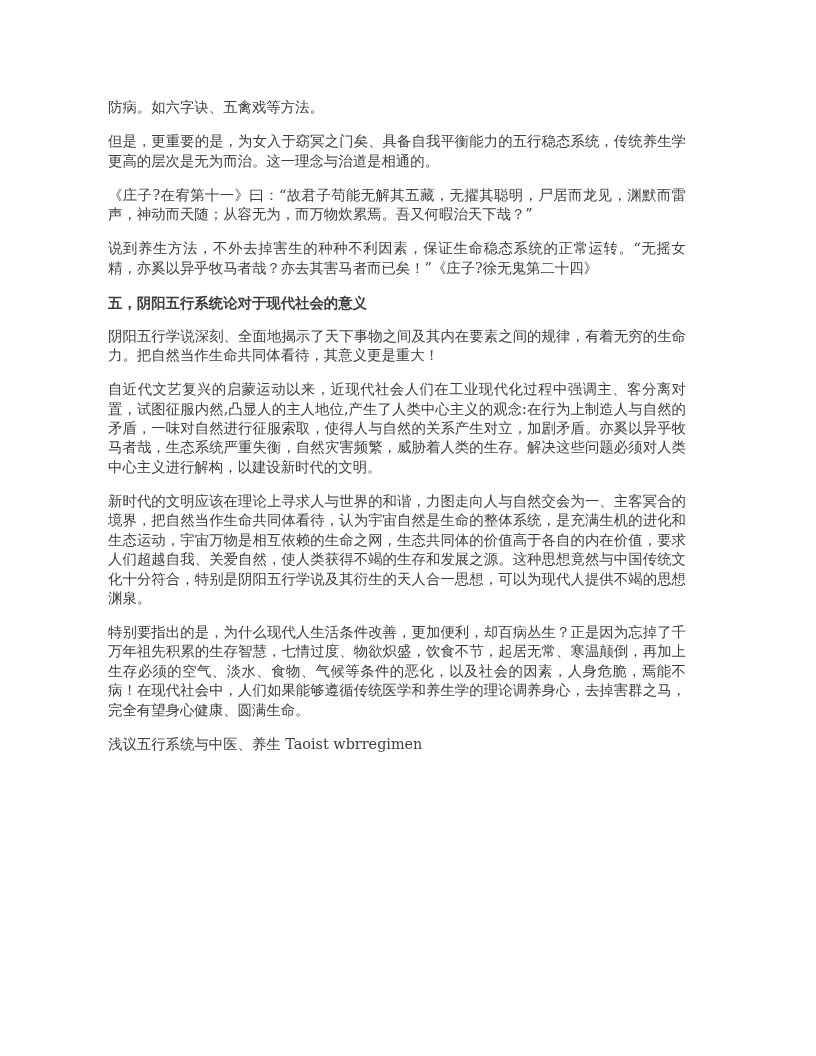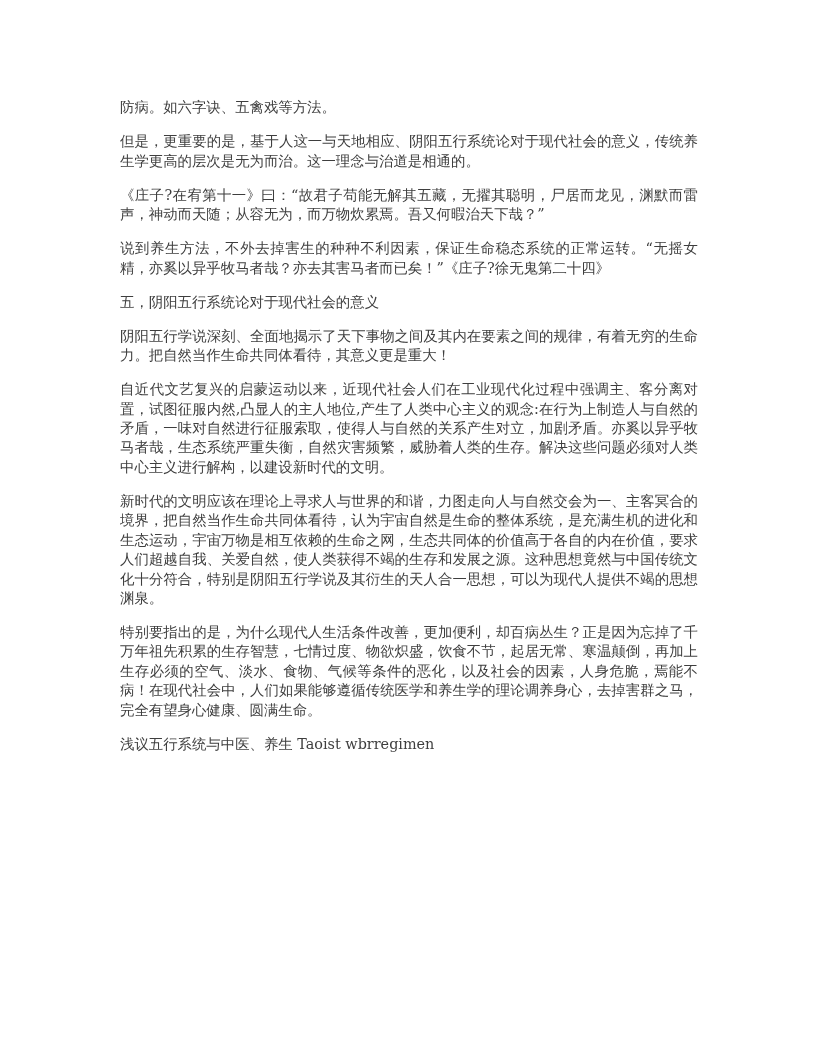--- a/index.html
+++ b/index.html
@@ -9,46 +9,46 @@
   }
   body {
     width: 816px;
     height: 1056px;
     position: relative;
     overflow: hidden;
     font-family: "DejaVu Serif", "Liberation Serif", serif;
   }
   .doc-page {
     position: absolute;
-    left: 120px;
+    left: 108px;
     top: 98px;
     width: 578px;
   }
   .para {
     margin: 0 0 14.7px 0;
     font-size: 14.4px;
     line-height: 19.4px;
     color: #3e3e3e;
     text-align: justify;
     letter-spacing: 0;
     white-space: pre-wrap;
   }
   .para:last-child {
     margin-bottom: 0;
   }
   .heading {
-    font-weight: normal; 
+    font-weight: bold; 
   }
 </style>
 </head>
 <body>
 
 <div class="doc-page">
   <p class="para">防病。如六字诀、五禽戏等方法。</p>
-  <p class="para">但是，更重要的是，基于人这一与天地相应、阴阳五行系统论对于现代社会的意义，传统养生学更高的层次是无为而治。这一理念与治道是相通的。</p>
+  <p class="para">但是，更重要的是，为女入于窈冥之门矣、具备自我平衡能力的五行稳态系统，传统养生学更高的层次是无为而治。这一理念与治道是相通的。</p>
   <p class="para">《庄子?在宥第十一》曰：“故君子苟能无解其五藏，无擢其聪明，尸居而龙见，渊默而雷声，神动而天随；从容无为，而万物炊累焉。吾又何暇治天下哉？”</p>
   <p class="para">说到养生方法，不外去掉害生的种种不利因素，保证生命稳态系统的正常运转。“无摇女精，亦奚以异乎牧马者哉？亦去其害马者而已矣！”《庄子?徐无鬼第二十四》</p>
   <p class="para heading">五，阴阳五行系统论对于现代社会的意义</p>
   <p class="para">阴阳五行学说深刻、全面地揭示了天下事物之间及其内在要素之间的规律，有着无穷的生命力。把自然当作生命共同体看待，其意义更是重大！</p>
   <p class="para">自近代文艺复兴的启蒙运动以来，近现代社会人们在工业现代化过程中强调主、客分离对置，试图征服内然,凸显人的主人地位,产生了人类中心主义的观念:在行为上制造人与自然的矛盾，一味对自然进行征服索取，使得人与自然的关系产生对立，加剧矛盾。亦奚以异乎牧马者哉，生态系统严重失衡，自然灾害频繁，威胁着人类的生存。解决这些问题必须对人类中心主义进行解构，以建设新时代的文明。</p>
   <p class="para">新时代的文明应该在理论上寻求人与世界的和谐，力图走向人与自然交会为一、主客冥合的境界，把自然当作生命共同体看待，认为宇宙自然是生命的整体系统，是充满生机的进化和生态运动，宇宙万物是相互依赖的生命之网，生态共同体的价值高于各自的内在价值，要求人们超越自我、关爱自然，使人类获得不竭的生存和发展之源。这种思想竟然与中国传统文化十分符合，特别是阴阳五行学说及其衍生的天人合一思想，可以为现代人提供不竭的思想渊泉。</p>
   <p class="para">特别要指出的是，为什么现代人生活条件改善，更加便利，却百病丛生？正是因为忘掉了千万年祖先积累的生存智慧，七情过度、物欲炽盛，饮食不节，起居无常、寒温颠倒，再加上生存必须的空气、淡水、食物、气候等条件的恶化，以及社会的因素，人身危脆，焉能不病！在现代社会中，人们如果能够遵循传统医学和养生学的理论调养身心，去掉害群之马，完全有望身心健康、圆满生命。</p>
   <p class="para">浅议五行系统与中医、养生 Taoist wbrregimen</p>
 </div>
 

